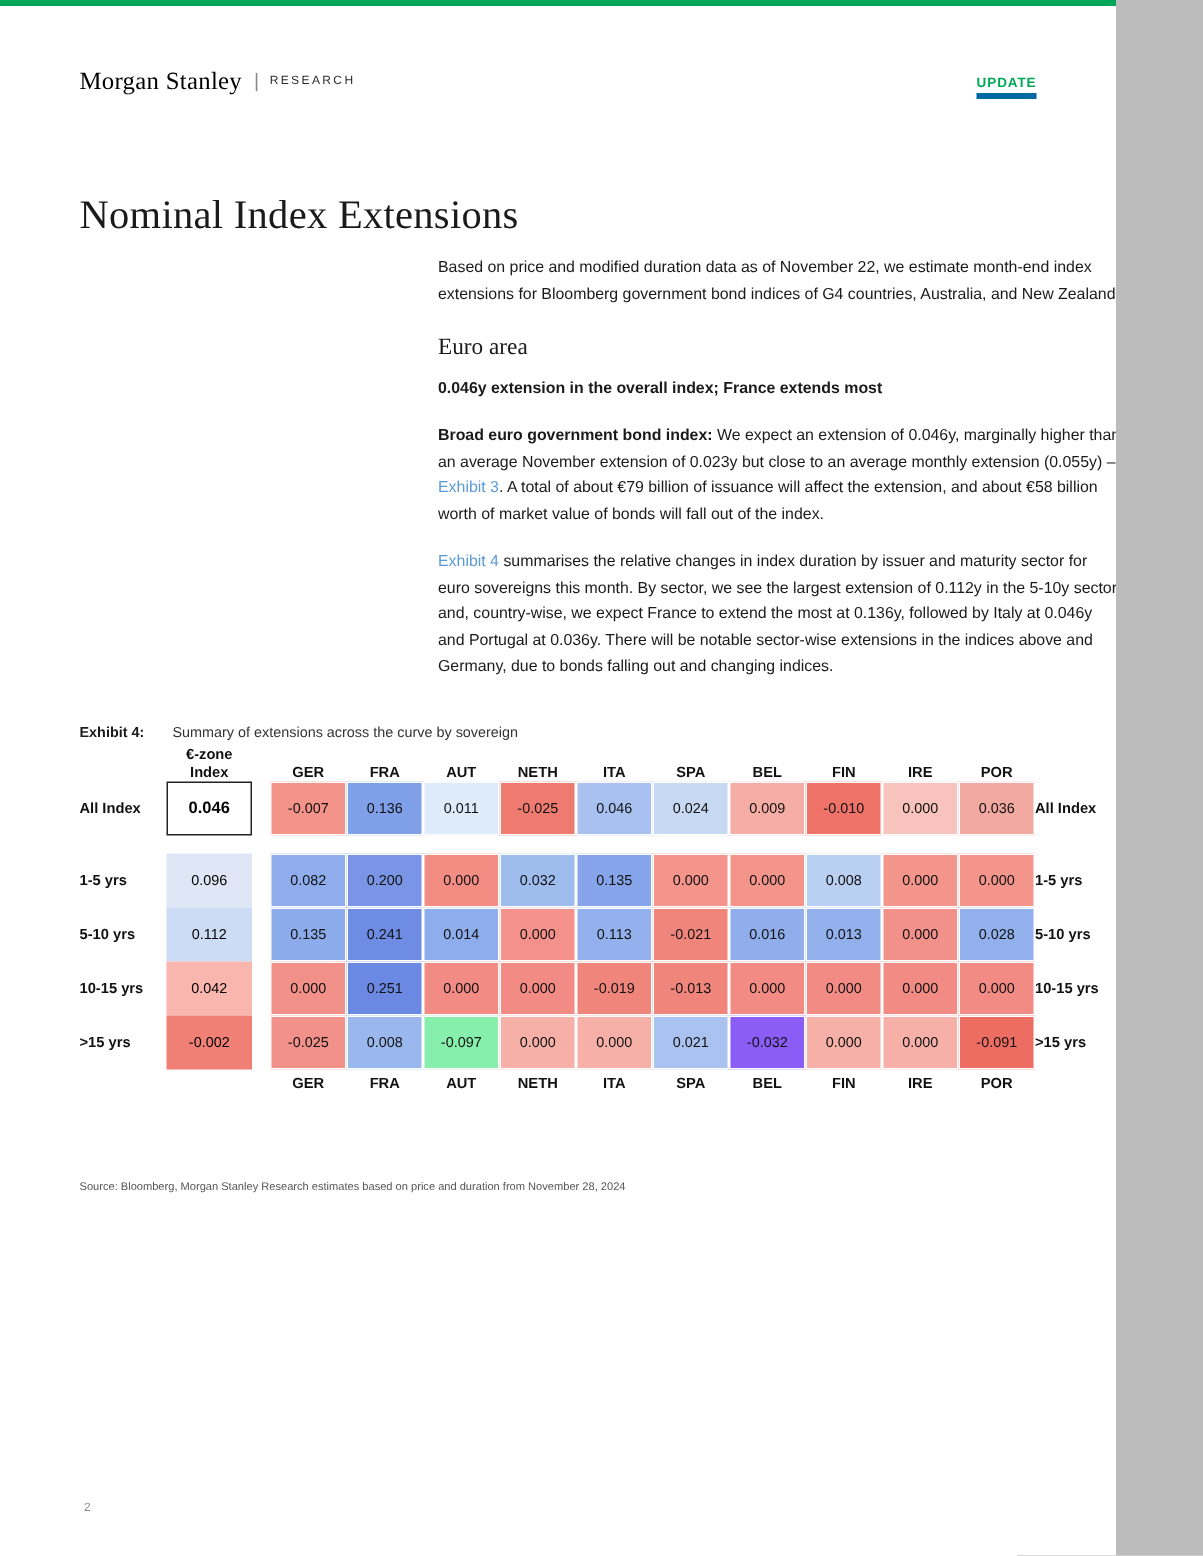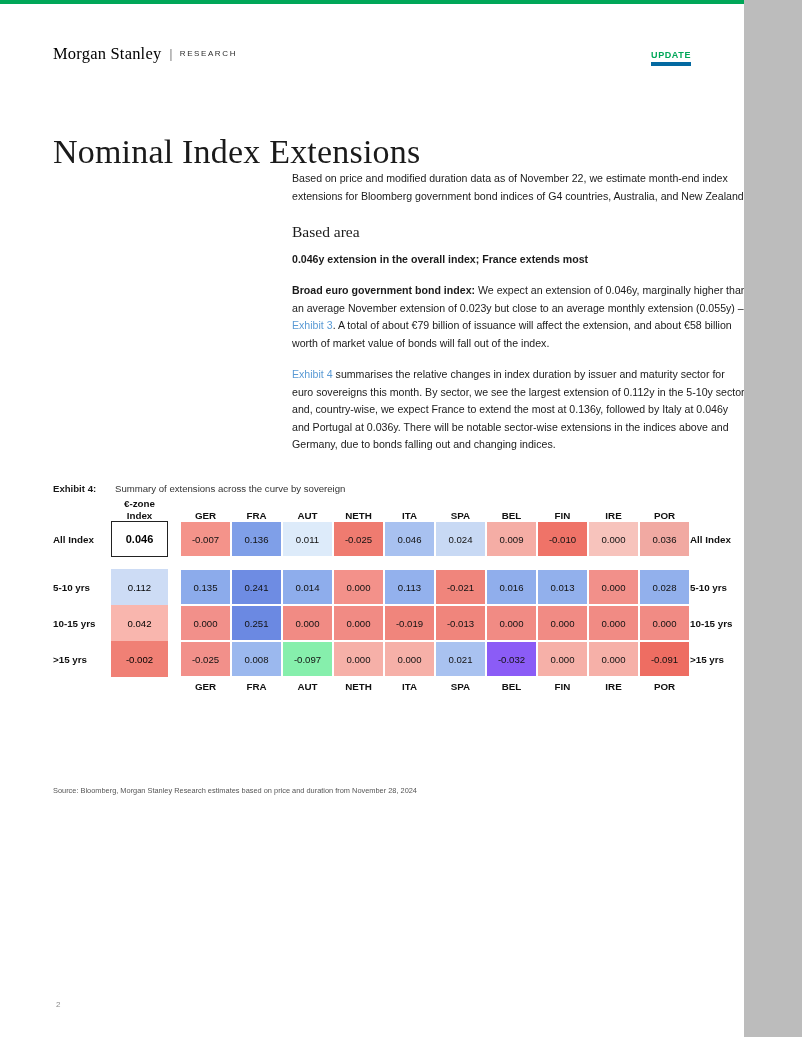--- a/index.html
+++ b/index.html
@@ -68,21 +68,21 @@
     font-weight: bold;
     border-bottom: 4px solid #0369a1;
     padding-bottom: 2px;
   }
   .title {
     position: absolute;
     top: 110px;
     left: 53px;
     font-family: "Liberation Serif", serif;
     font-weight: normal;
-    font-size: 34px;
+    font-size: 27px;
     color: #1a1a1a;
     letter-spacing: 0.2px;
   }
   .body-col {
     position: absolute;
     top: 170px;
     left: 292px;
     width: 455px;
     font-size: 10.6px;
     line-height: 17.5px;
@@ -218,21 +218,21 @@
 
   <div class="header">
     <span class="logo">Morgan Stanley</span><span class="logo-sep">|</span><span class="research">RESEARCH</span>
     <span class="update-badge">UPDATE</span>
   </div>
 
   <h1 class="title">Nominal Index Extensions</h1>
 
   <div class="body-col">
     <p>Based on price and modified duration data as of November 22, we estimate month-end index extensions for Bloomberg government bond indices of G4 countries, Australia, and New Zealand.</p>
-    <div class="sec-head">Based area</div>
+    <div class="sec-head">Euro area</div>
     <p class="bold-lead">0.046y extension in the overall index; France extends most</p>
     <p><span class="bold-lead">Broad euro government bond index:</span><span> We expect an extension of 0.046y, marginally higher than an average November extension of 0.023y but close to an average monthly extension (0.055y) – </span><span class="link">Exhibit 3</span><span>. A total of about €79 billion of issuance will affect the extension, and about €58 billion worth of market value of bonds will fall out of the index.</span></p>
     <p><span class="link">Exhibit 4</span><span> summarises the relative changes in index duration by issuer and maturity sector for euro sovereigns this month. By sector, we see the largest extension of 0.112y in the 5-10y sector and, country-wise, we expect France to extend the most at 0.136y, followed by Italy at 0.046y and Portugal at 0.036y. There will be notable sector-wise extensions in the indices above and Germany, due to bonds falling out and changing indices.</span></p>
   </div>
 
   <div class="exhibit-label-row">
     <span class="ex-num">Exhibit 4:</span><span class="ex-cap">Summary of extensions across the curve by sovereign</span>
   </div>
 
   <div class="table-wrap">
@@ -272,20 +272,36 @@
           <td class="cell" style="background: rgb(245, 173, 165);">0.009</td>
           <td class="cell" style="background: rgb(239, 115, 104);">-0.010</td>
           <td class="cell" style="background: rgb(247, 195, 188);">0.000</td>
           <td class="cell" style="background: rgb(241, 169, 162);">0.036</td>
           <td class="rowlabel-right">All Index</td>
         </tr>
         <tr class="spacer-row">
             <td colspan="14"></td>
           </tr>
         <tr>
+          <td class="rowlabel">1-5 yrs</td>
+          <td class="ezone-cell" style="background: rgb(223, 231, 247);">0.096</td>
+          <td class="gap-col"></td>
+          <td class="cell" style="background: rgb(143, 173, 236);">0.082</td>
+          <td class="cell" style="background: rgb(122, 149, 230);">0.200</td>
+          <td class="cell" style="background: rgb(243, 141, 132);">0.000</td>
+          <td class="cell" style="background: rgb(159, 188, 238);">0.032</td>
+          <td class="cell" style="background: rgb(134, 164, 234);">0.135</td>
+          <td class="cell" style="background: rgb(244, 148, 139);">0.000</td>
+          <td class="cell" style="background: rgb(244, 149, 140);">0.000</td>
+          <td class="cell" style="background: rgb(185, 208, 242);">0.008</td>
+          <td class="cell" style="background: rgb(244, 149, 140);">0.000</td>
+          <td class="cell" style="background: rgb(244, 149, 140);">0.000</td>
+          <td class="rowlabel-right">1-5 yrs</td>
+        </tr>
+        <tr>
           <td class="rowlabel">5-10 yrs</td>
           <td class="ezone-cell" style="background: rgb(205, 220, 245);">0.112</td>
           <td class="gap-col"></td>
           <td class="cell" style="background: rgb(140, 171, 235);">0.135</td>
           <td class="cell" style="background: rgb(110, 140, 227);">0.241</td>
           <td class="cell" style="background: rgb(142, 173, 236);">0.014</td>
           <td class="cell" style="background: rgb(243, 145, 138);">0.000</td>
           <td class="cell" style="background: rgb(147, 177, 237);">0.113</td>
           <td class="cell" style="background: rgb(240, 133, 124);">-0.021</td>
           <td class="cell" style="background: rgb(144, 174, 236);">0.016</td>

